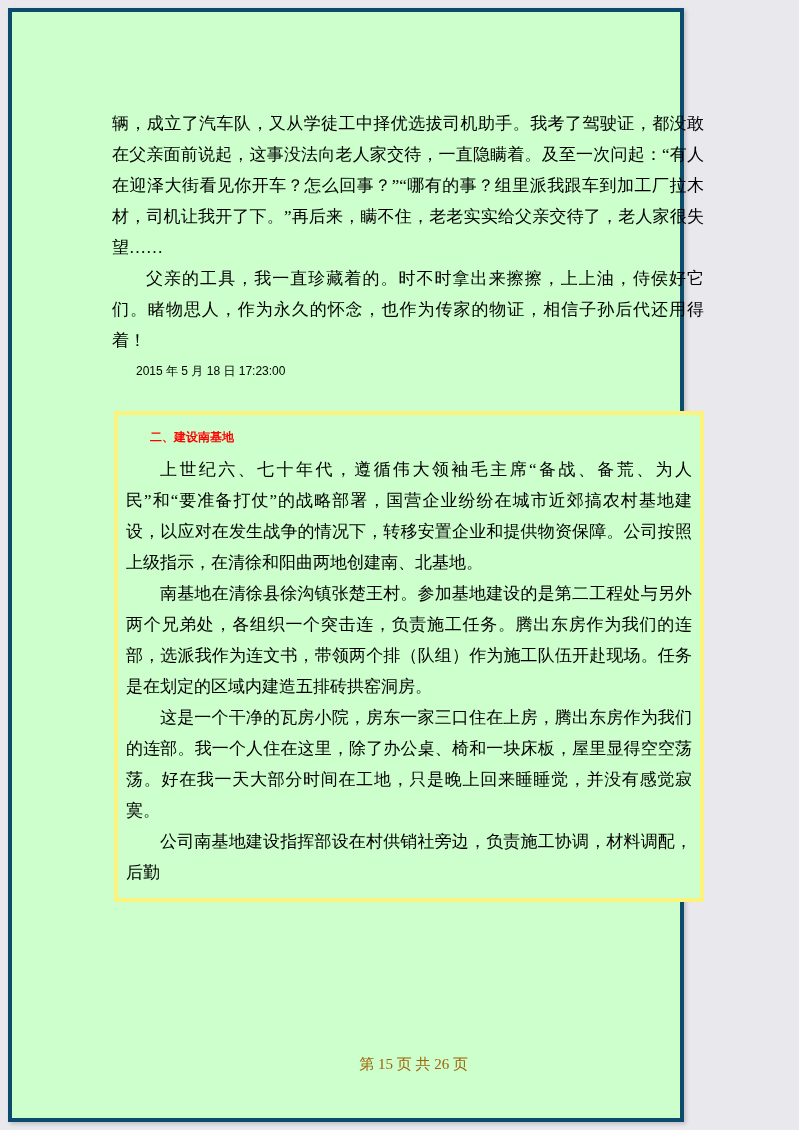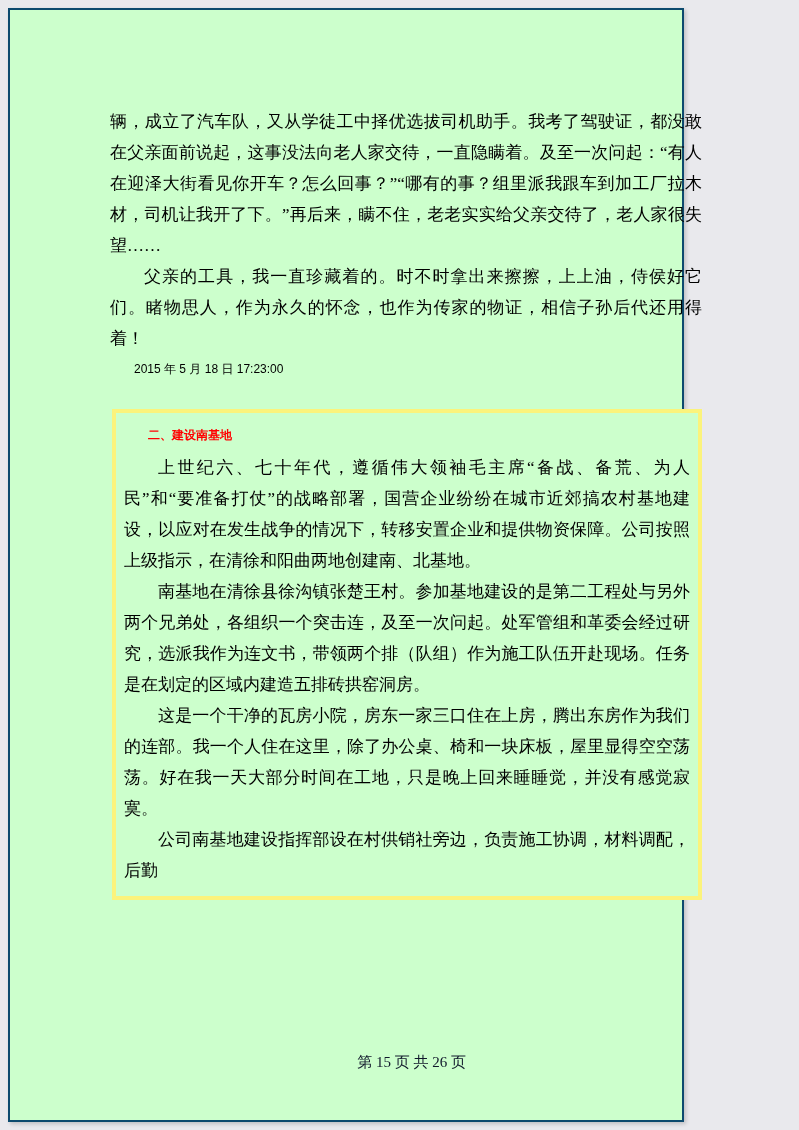--- a/index.html
+++ b/index.html
@@ -7,21 +7,21 @@
     width: 799px; height: 1130px;
     background: #e9e9ed;
     font-family: "Liberation Serif", "DejaVu Serif", serif;
     overflow: hidden;
   }
   .page {
     position: absolute;
     left: 8px; top: 8px;
     width: 676px; height: 1114px;
     background: #ccffcc;
-    border: 2px solid #0c4a6e;
+    border: 4px solid #0c4a6e;
     box-shadow: 2px 2px 4px rgba(0,0,0,0.18);
   }
   .content {
     position: absolute;
     left: 100px; top: 96px;
     width: 592px;
     color: #000;
     font-size: 17px;
     line-height: 31px;
     text-align: justify;
@@ -43,39 +43,39 @@
     font-size: 12px;
     line-height: 33px;
   }
   .footer {
     position: absolute;
     left: 0; top: 1038px;
     width: 783px;
     text-align: center;
     font-size: 15px;
     line-height: 28px;
-    color: #0f172a;
+    color: #a16207;
     padding-left: 20px;
   }
 </style>
 </head>
 <body>
 
 <div class="page">
   <div class="content">
 
     <p class="para no-indent">辆，成立了汽车队，又从学徒工中择优选拔司机助手。我考了驾驶证，都没敢在父亲面前说起，这事没法向老人家交待，一直隐瞒着。及至一次问起：“有人在迎泽大街看见你开车？怎么回事？”“哪有的事？组里派我跟车到加工厂拉木材，司机让我开了下。”再后来，瞒不住，老老实实给父亲交待了，老人家很失望……</p>
     <p class="para">父亲的工具，我一直珍藏着的。时不时拿出来擦擦，上上油，侍侯好它们。睹物思人，作为永久的怀念，也作为传家的物证，相信子孙后代还用得着！</p>
 
     <p class="date-line">2015 年 5 月 18 日 17:23:00</p>
 
     <div class="section-box">
       <p class="section-heading">二、建设南基地</p>
       <p class="para">上世纪六、七十年代，遵循伟大领袖毛主席“备战、备荒、为人民”和“要准备打仗”的战略部署，国营企业纷纷在城市近郊搞农村基地建设，以应对在发生战争的情况下，转移安置企业和提供物资保障。公司按照上级指示，在清徐和阳曲两地创建南、北基地。</p>
-      <p class="para">南基地在清徐县徐沟镇张楚王村。参加基地建设的是第二工程处与另外两个兄弟处，各组织一个突击连，及至一次问起。处军管组和革委会经过研究，选派我作为连文书，带领两个排（队组）作为施工队伍开赴现场。任务是在划定的区域内建造五排砖拱窑洞房。</p>
+      <p class="para">南基地在清徐县徐沟镇张楚王村。参加基地建设的是第二工程处与另外两个兄弟处，各组织一个突击连，负责施工任务。腾出东房作为我们的连部，选派我作为连文书，带领两个排（队组）作为施工队伍开赴现场。任务是在划定的区域内建造五排砖拱窑洞房。</p>
       <p class="para">这是一个干净的瓦房小院，房东一家三口住在上房，腾出东房作为我们的连部。我一个人住在这里，除了办公桌、椅和一块床板，屋里显得空空荡荡。好在我一天大部分时间在工地，只是晚上回来睡睡觉，并没有感觉寂寞。</p>
       <p class="para">公司南基地建设指挥部设在村供销社旁边，负责施工协调，材料调配，后勤</p>
     </div>
 
   </div>
 
   <div class="footer">第 15 页 共 26 页</div>
 </div>
 
 </body></html>

